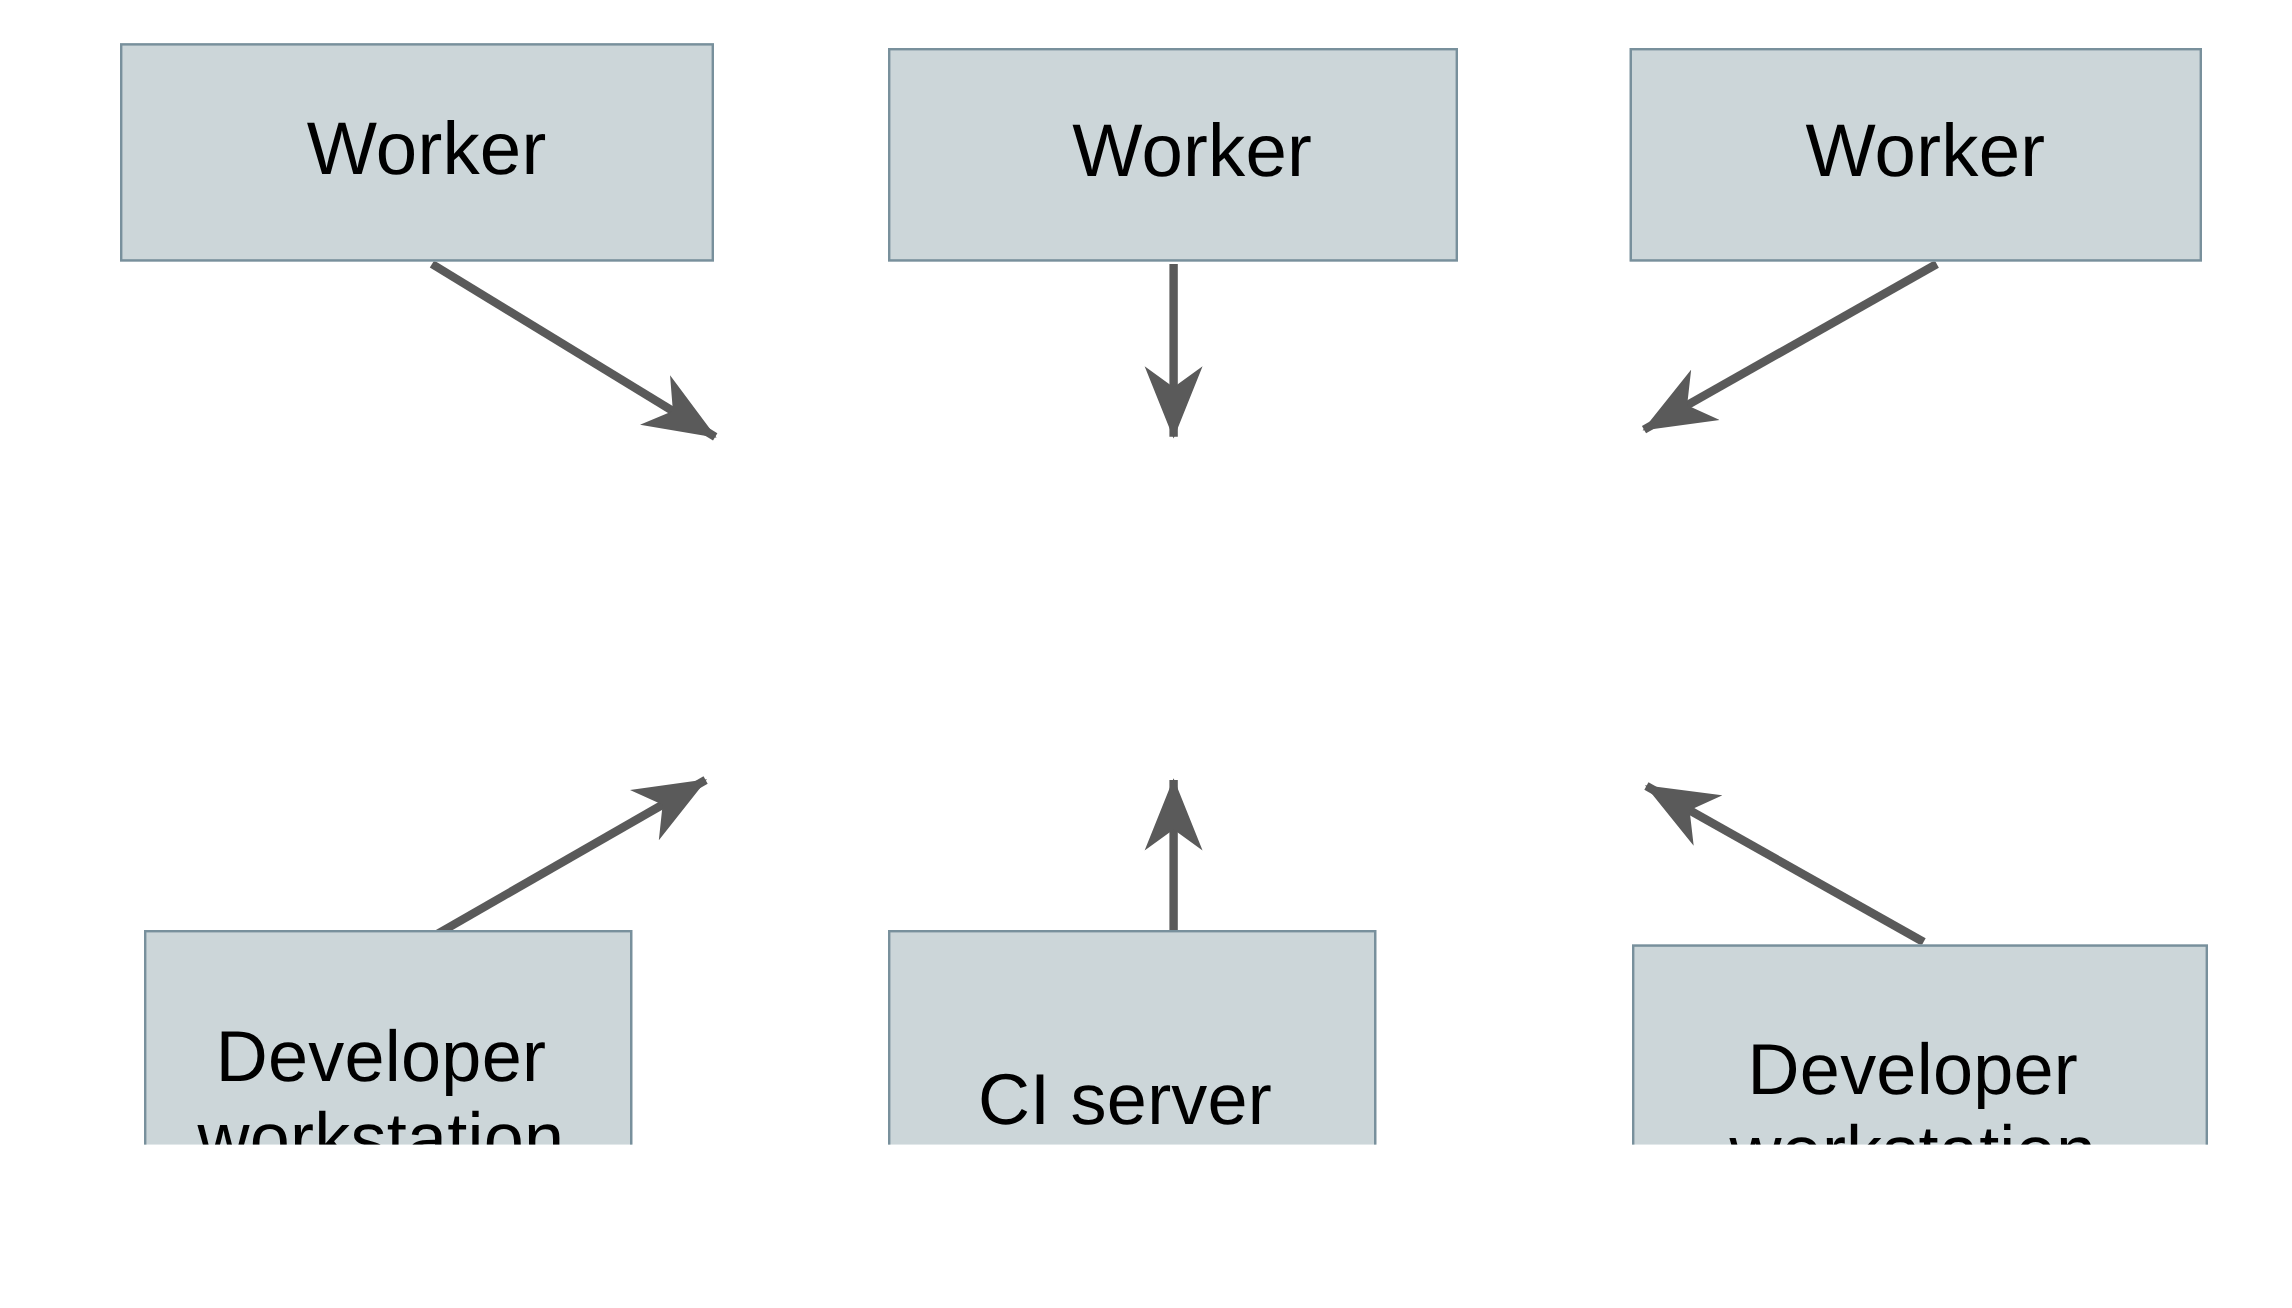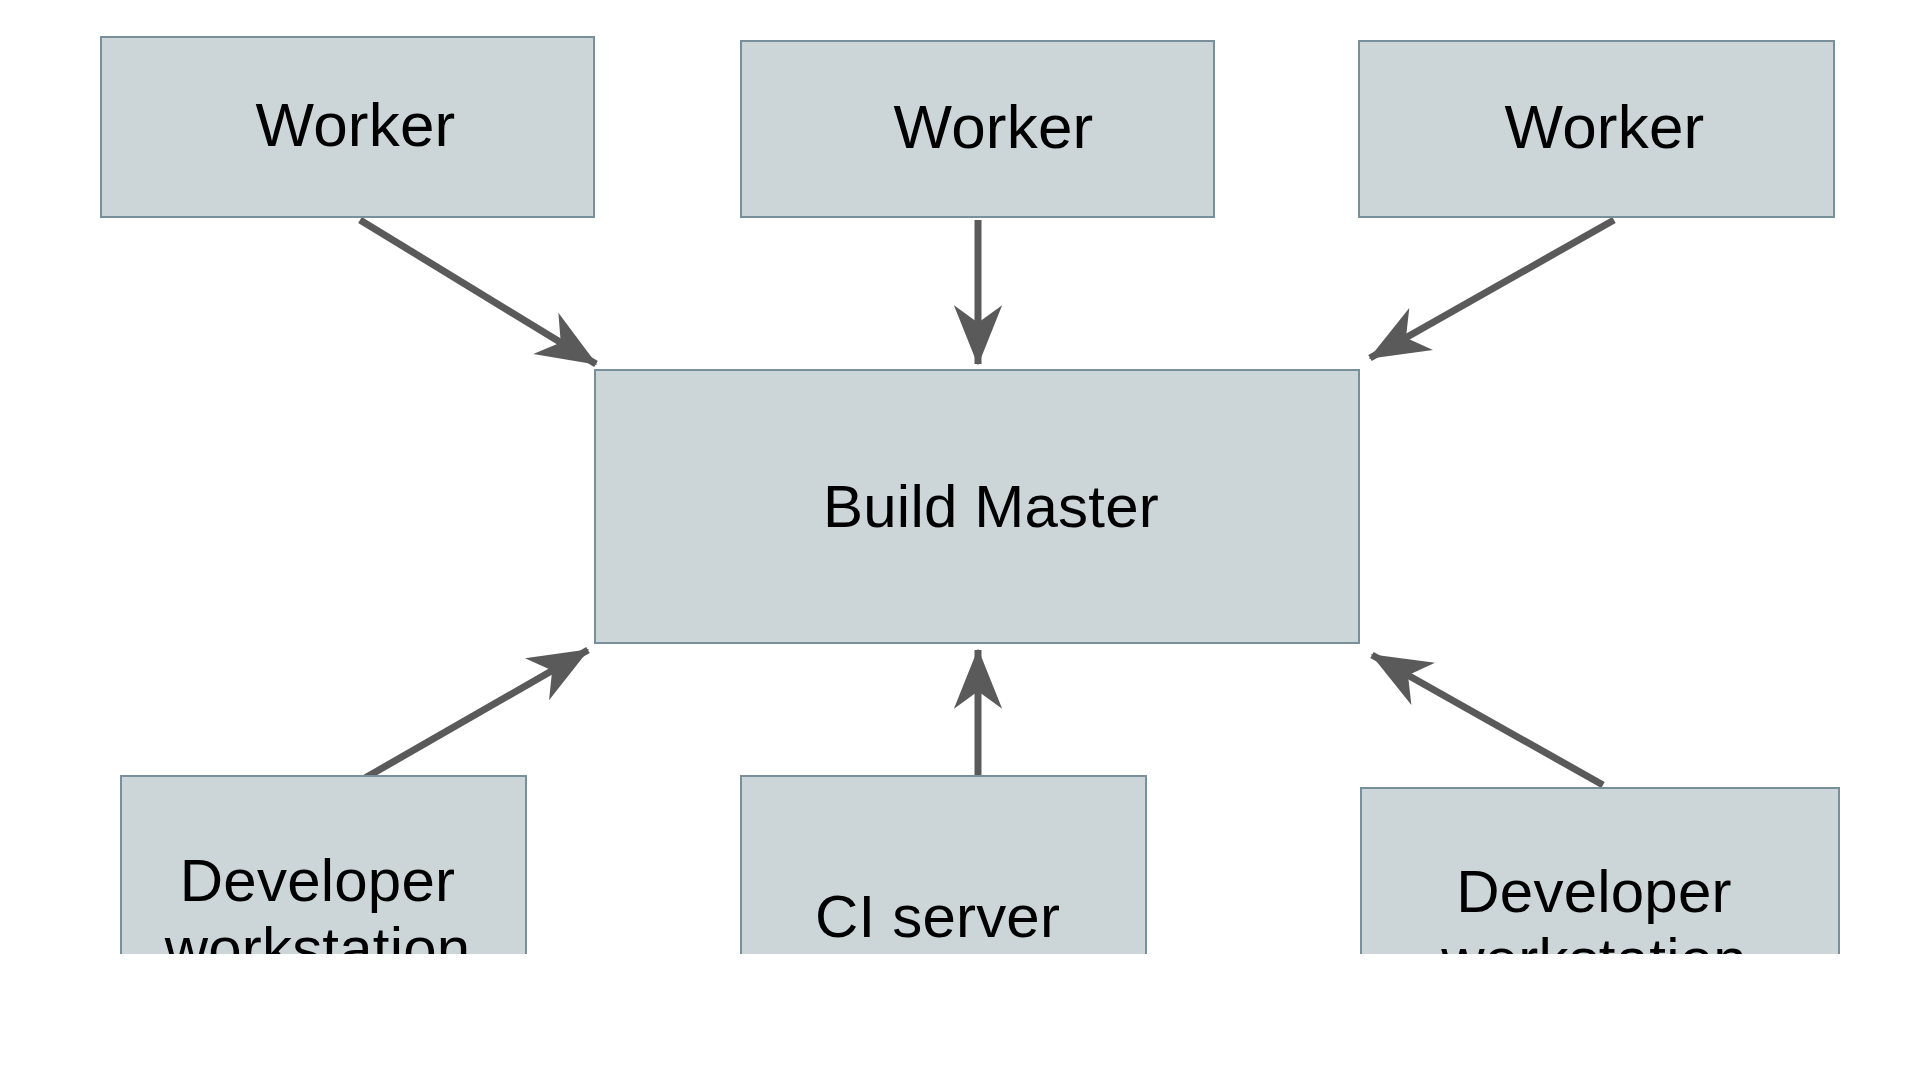--- a/index.html
+++ b/index.html
@@ -107,23 +107,20 @@
   </div>
 
   <div class="node" id="node-worker-mid">
     <span class="node-label">Worker</span>
   </div>
 
   <div class="node" id="node-worker-right">
     <span class="node-label">Worker</span>
   </div>
 
-  <div class="node" id="node-build-master">
-    <span class="node-label">Build Master</span>
-  </div>
 
   <div class="node" id="node-dev-left">
     <span class="node-label">Developer
 workstation</span>
   </div>
 
   <div class="node" id="node-ci-server">
     <span class="node-label">CI server</span>
   </div>
 

